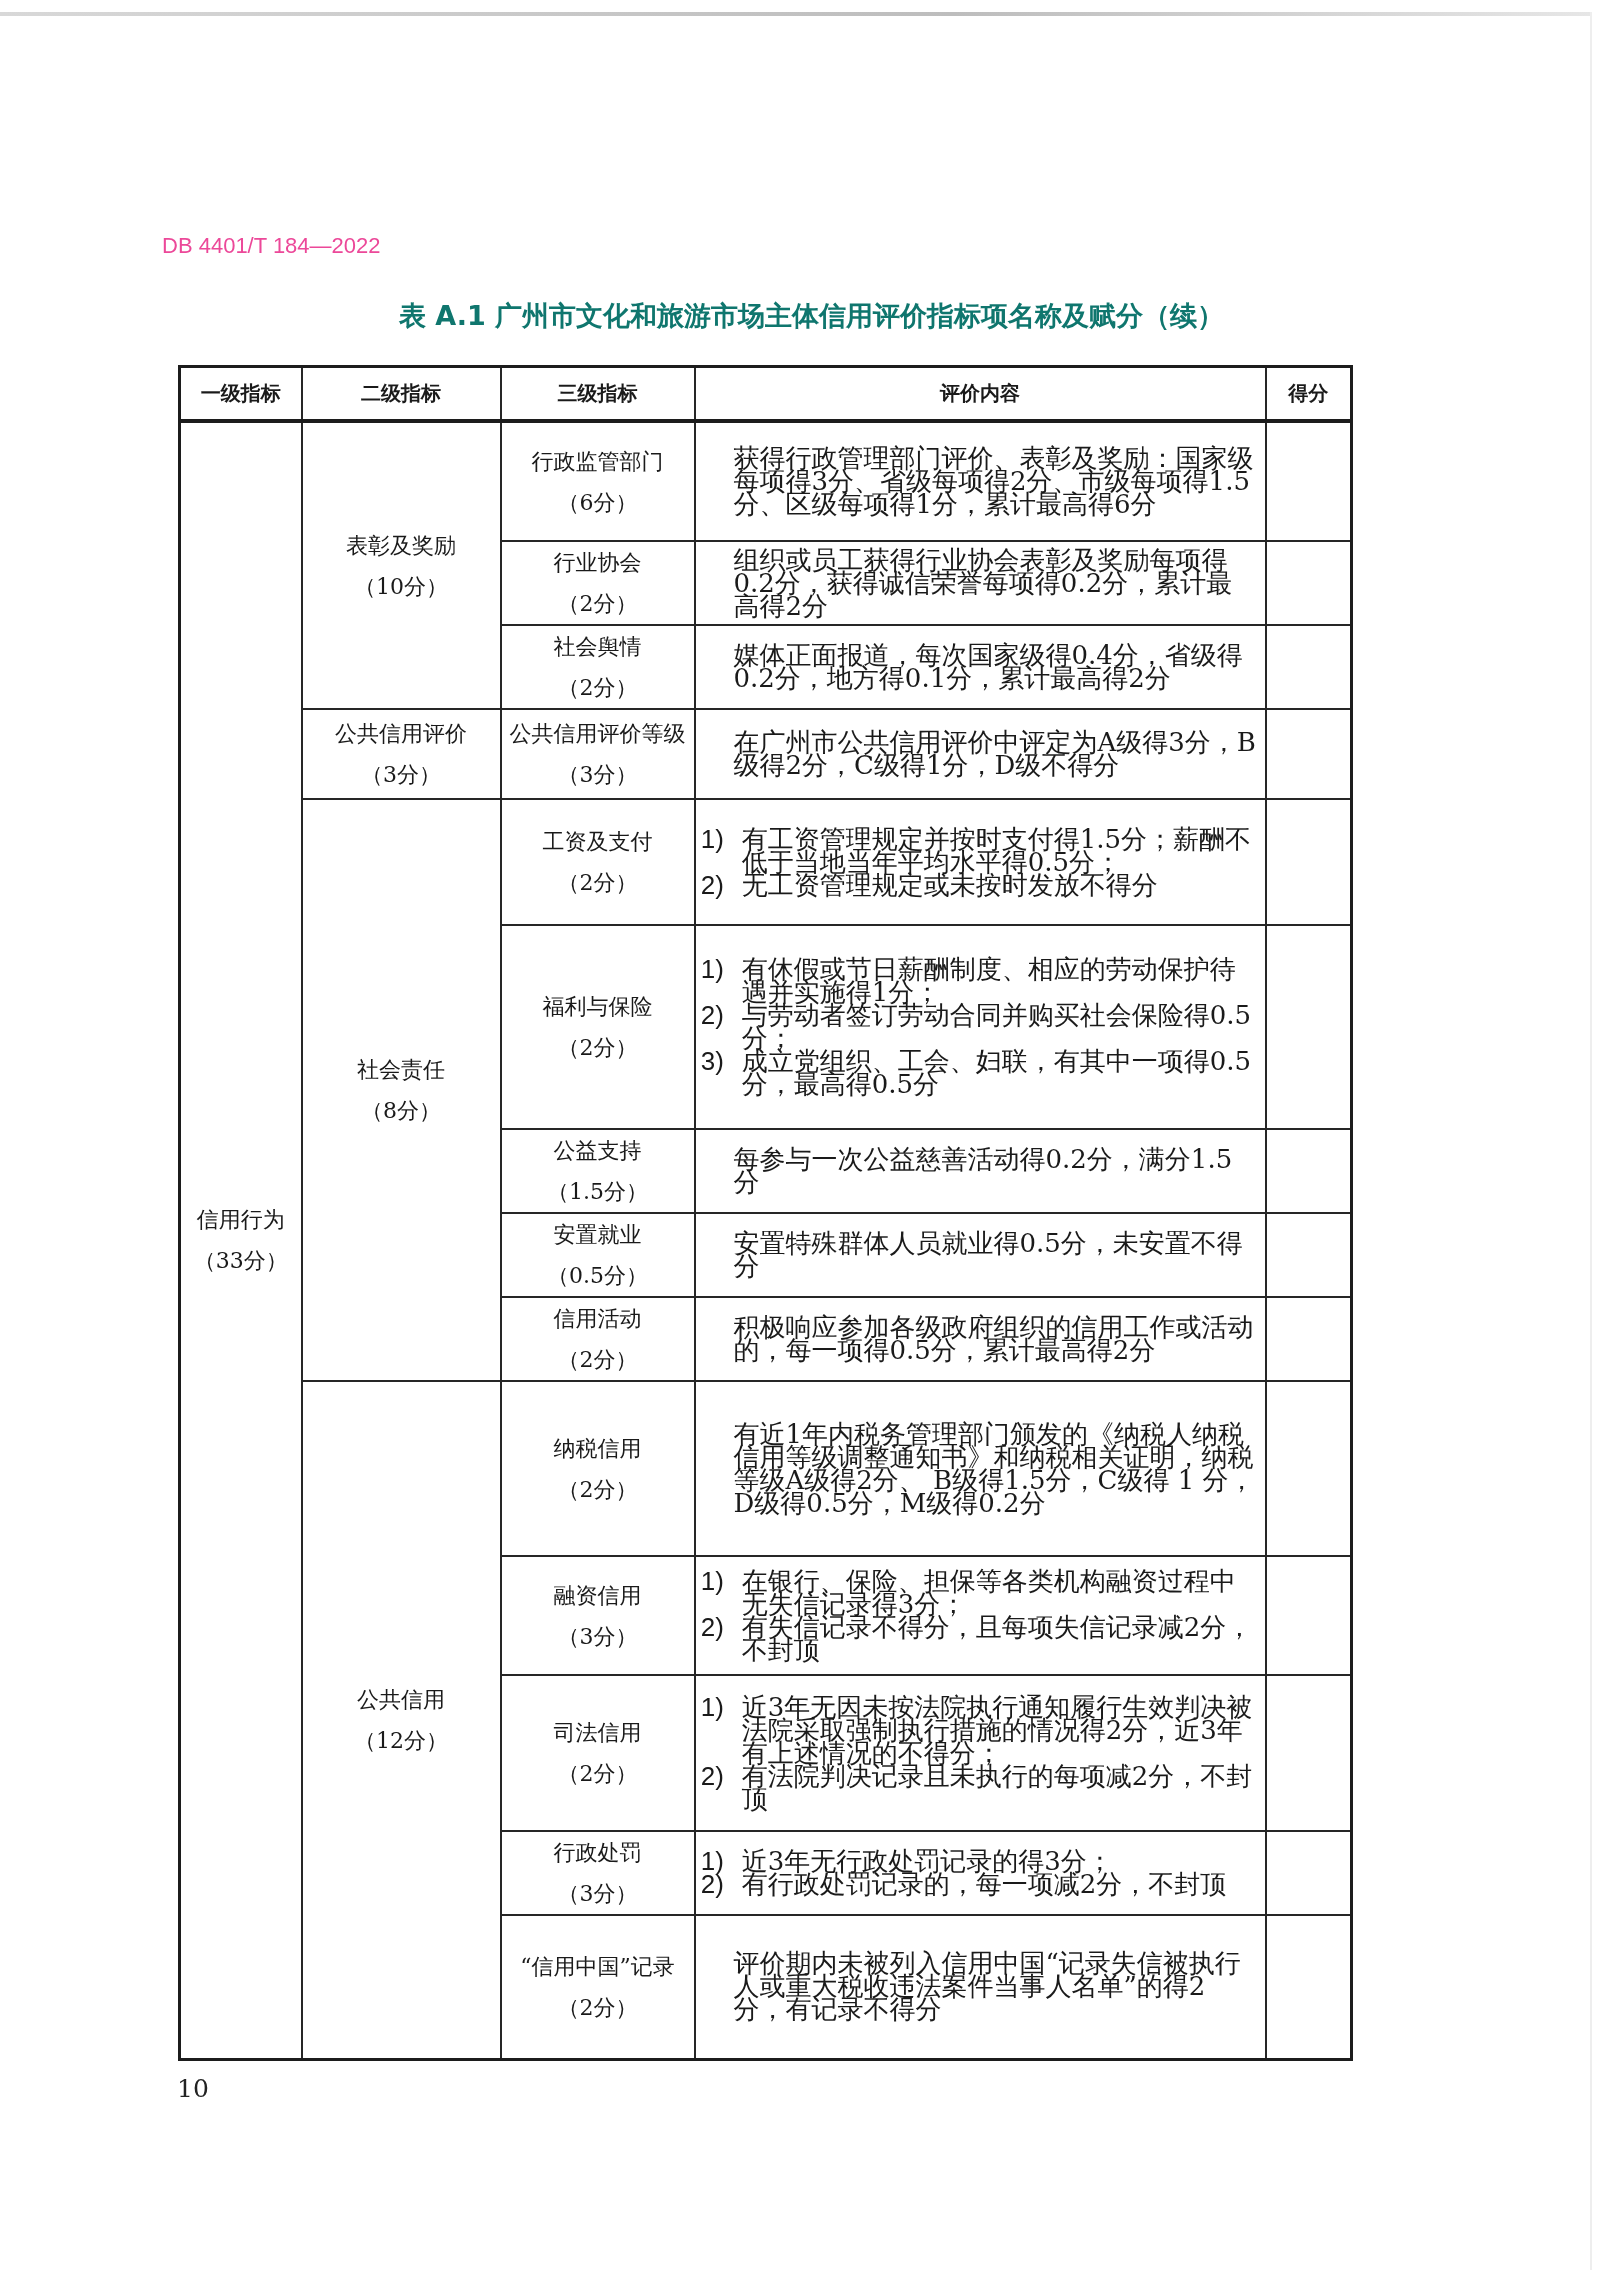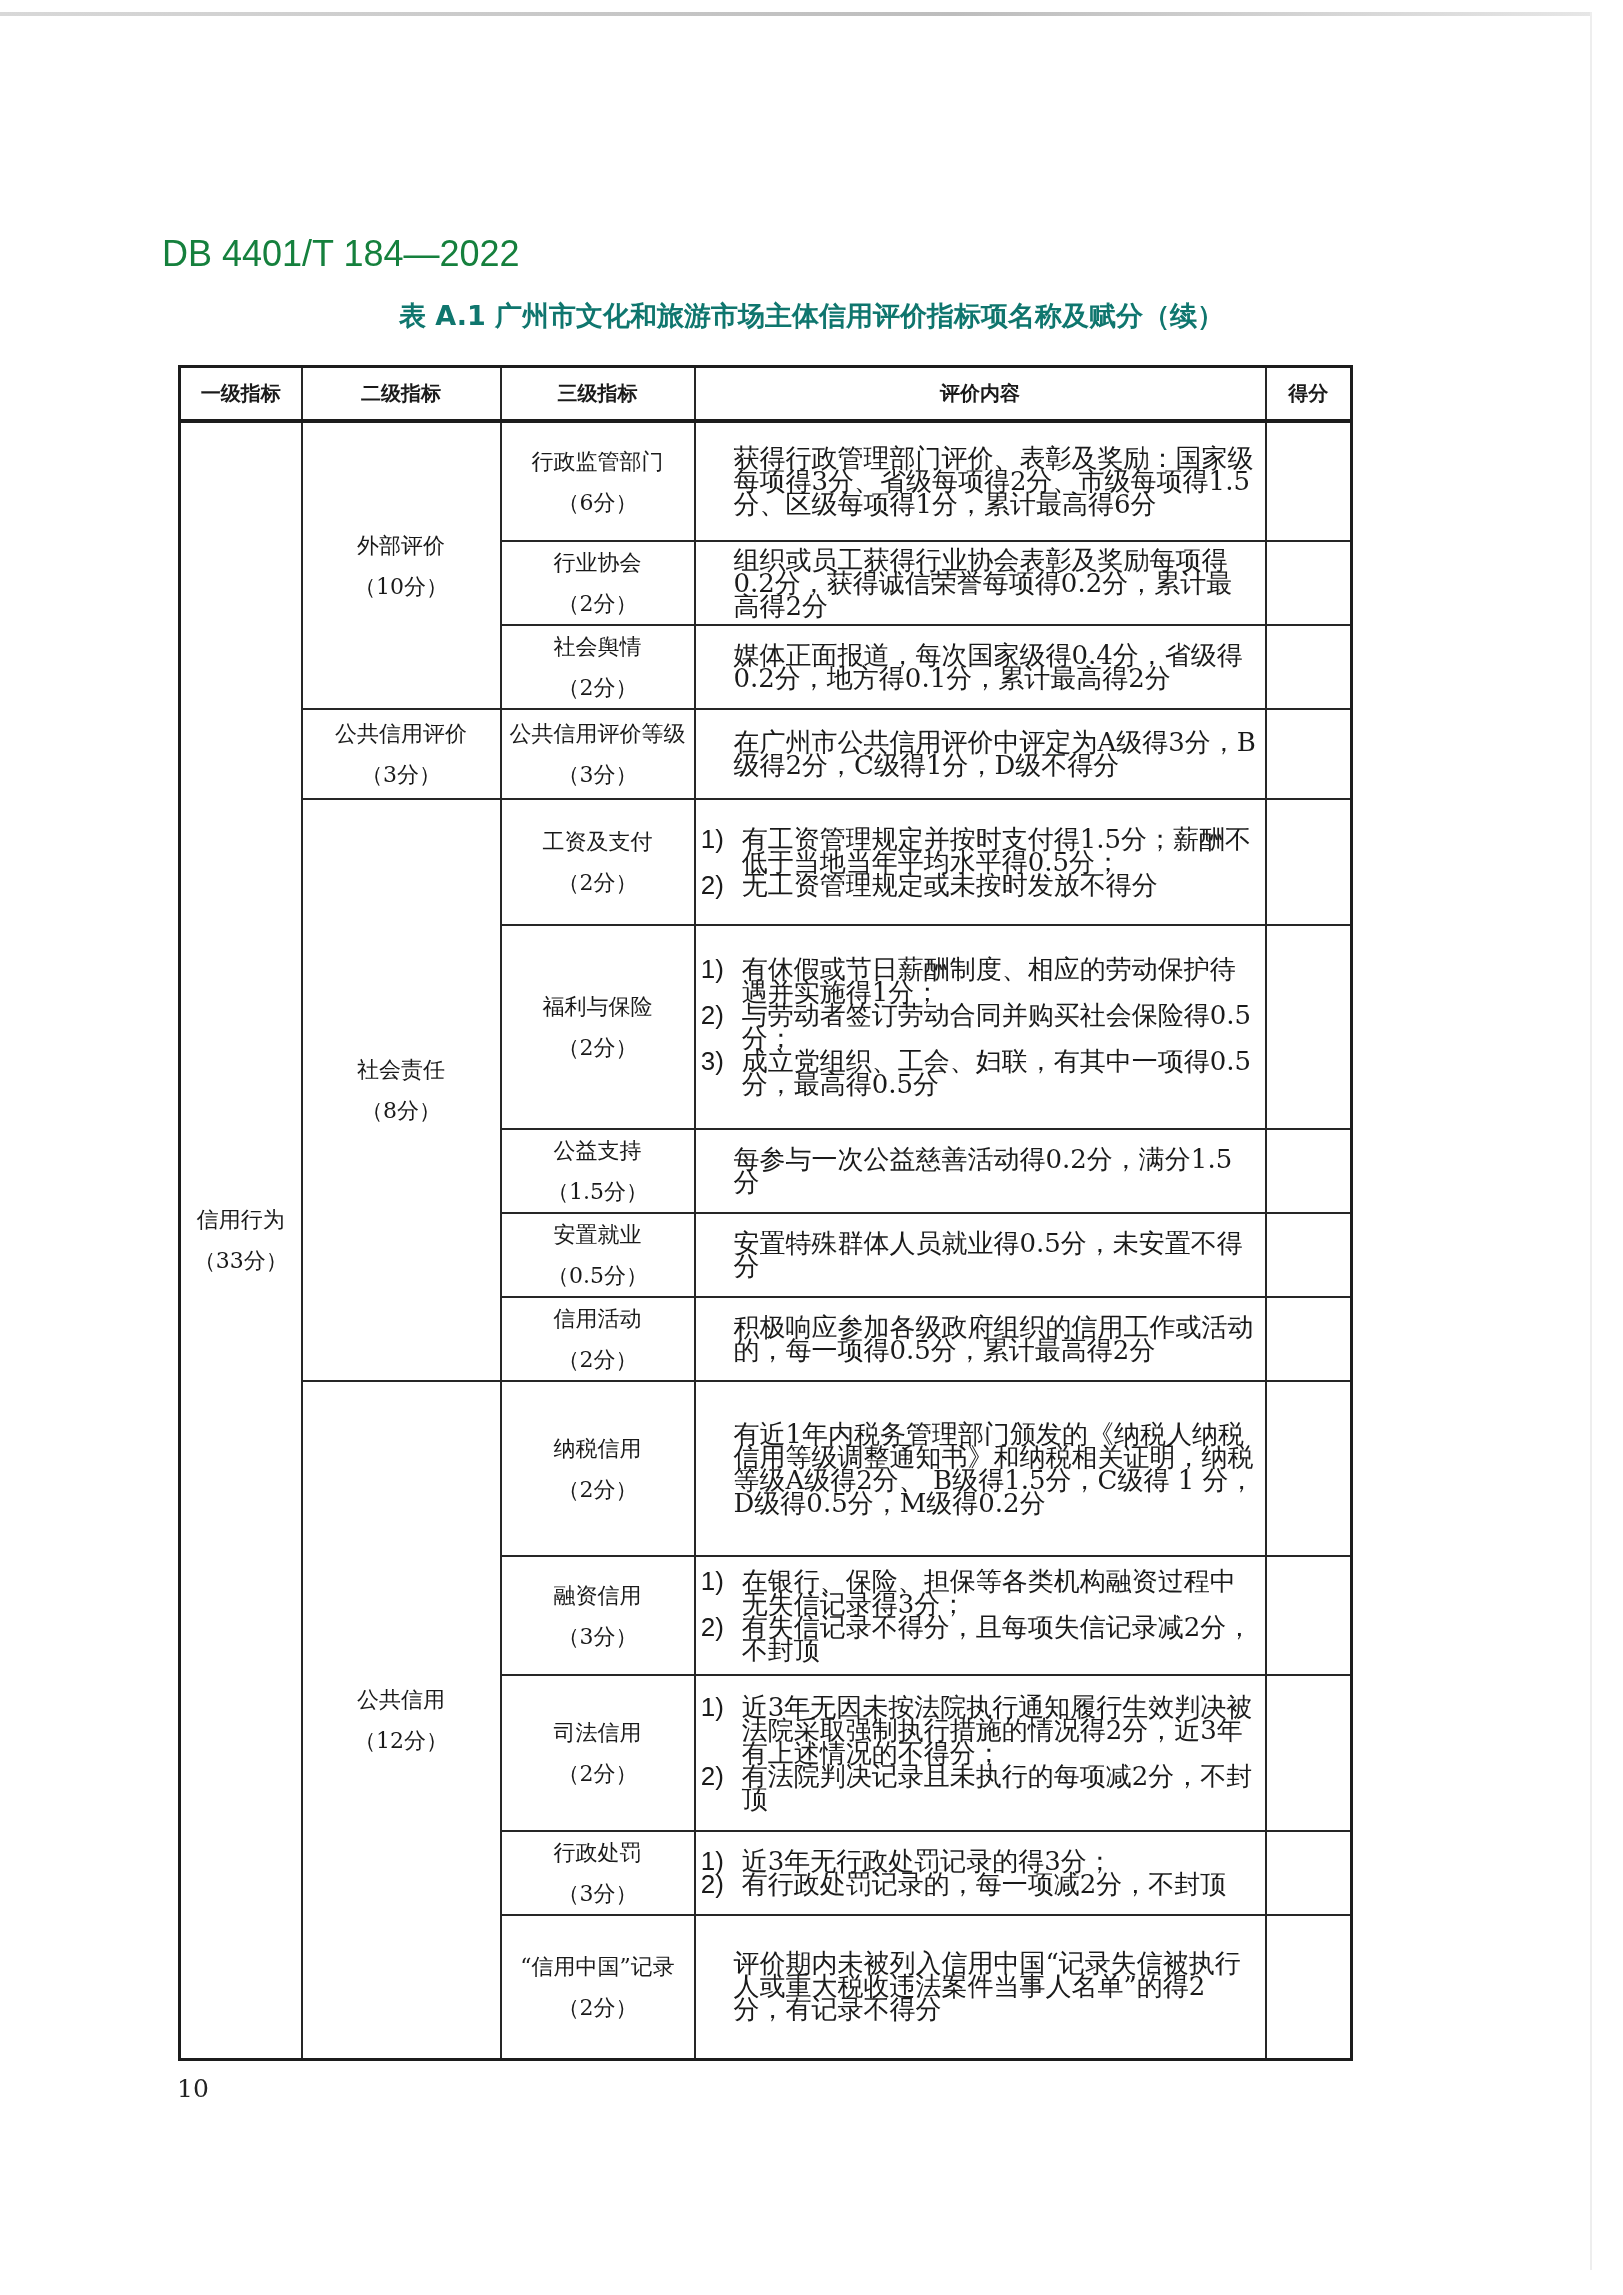--- a/index.html
+++ b/index.html
@@ -5,21 +5,21 @@
   html, body { margin: 0; padding: 0; }
   body {
     width: 1623px; height: 2295px; background: #ffffff; position: relative;
     font-family: "DejaVu Serif", "Liberation Serif", serif; color: #1a1a1a;
     overflow: hidden;
   }
   .scanline-top { position: absolute; left: 0; top: 11.8px; width: 1591px; height: 3.9px;
     background: linear-gradient(to right, #d8d8d8, #bdbdbd 60%, #e6e6e6); }
   .scanline-right { position: absolute; right: 31px; top: 11.8px; width: 2px; height: 2258px; background: #eeeeee; }
   .doc-code { position: absolute; left: 162px; top: 233px; font-family: "Liberation Sans", sans-serif;
-    font-size: 36px; letter-spacing: 0px; color: #15803d; }
+    font-size: 22px; letter-spacing: 0px; color: #ec4899; }
   .table-title { position: absolute; left: 0; width: 1623px; top: 298px; text-align: center;
     font-family: "DejaVu Sans", sans-serif; font-weight: bold; font-size: 27px; color: #0f766e; }
   .page-num { position: absolute; left: 177px; top: 2074px; font-size: 25px; color: #222; }
 
   table.spec {
     position: absolute; left: 178px; top: 365px; width: 1172px;
     border-collapse: collapse; table-layout: fixed;
     border: 3.3px solid #1c1c1c;
   }
   table.spec th, table.spec td {
@@ -64,21 +64,21 @@
     </tr>
   </thead>
   <tbody>
 
     <tr style="height:120px">
       <td rowspan="14" class="cat">
         <div>信用行为</div>
         <div>（33分）</div>
       </td>
       <td rowspan="3" class="cat">
-        <div>外部评价</div>
+        <div>表彰及奖励</div>
         <div>（10分）</div>
       </td>
       <td class="cat">
         <div>行政监管部门</div>
         <div>（6分）</div>
       </td>
       <td class="content">获得行政管理部门评价、表彰及奖励：国家级每项得3分、省级每项得2分、市级每项得1.5分、区级每项得1分，累计最高得6分</td>
       <td class="score"></td>
     </tr>
 

